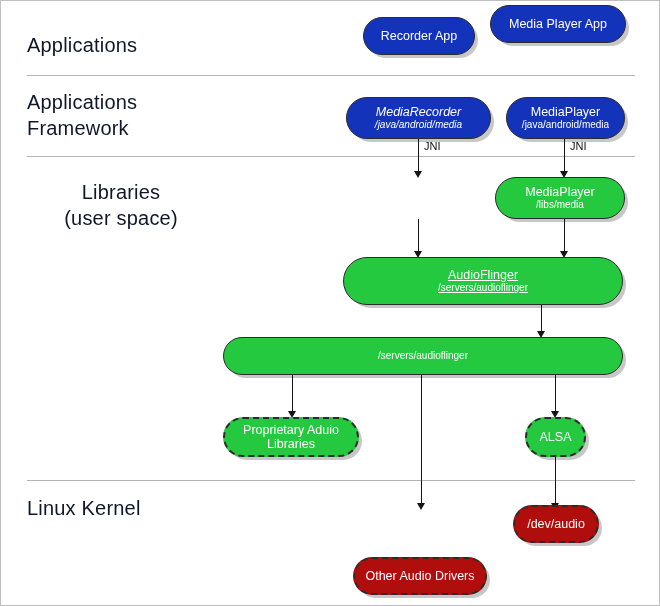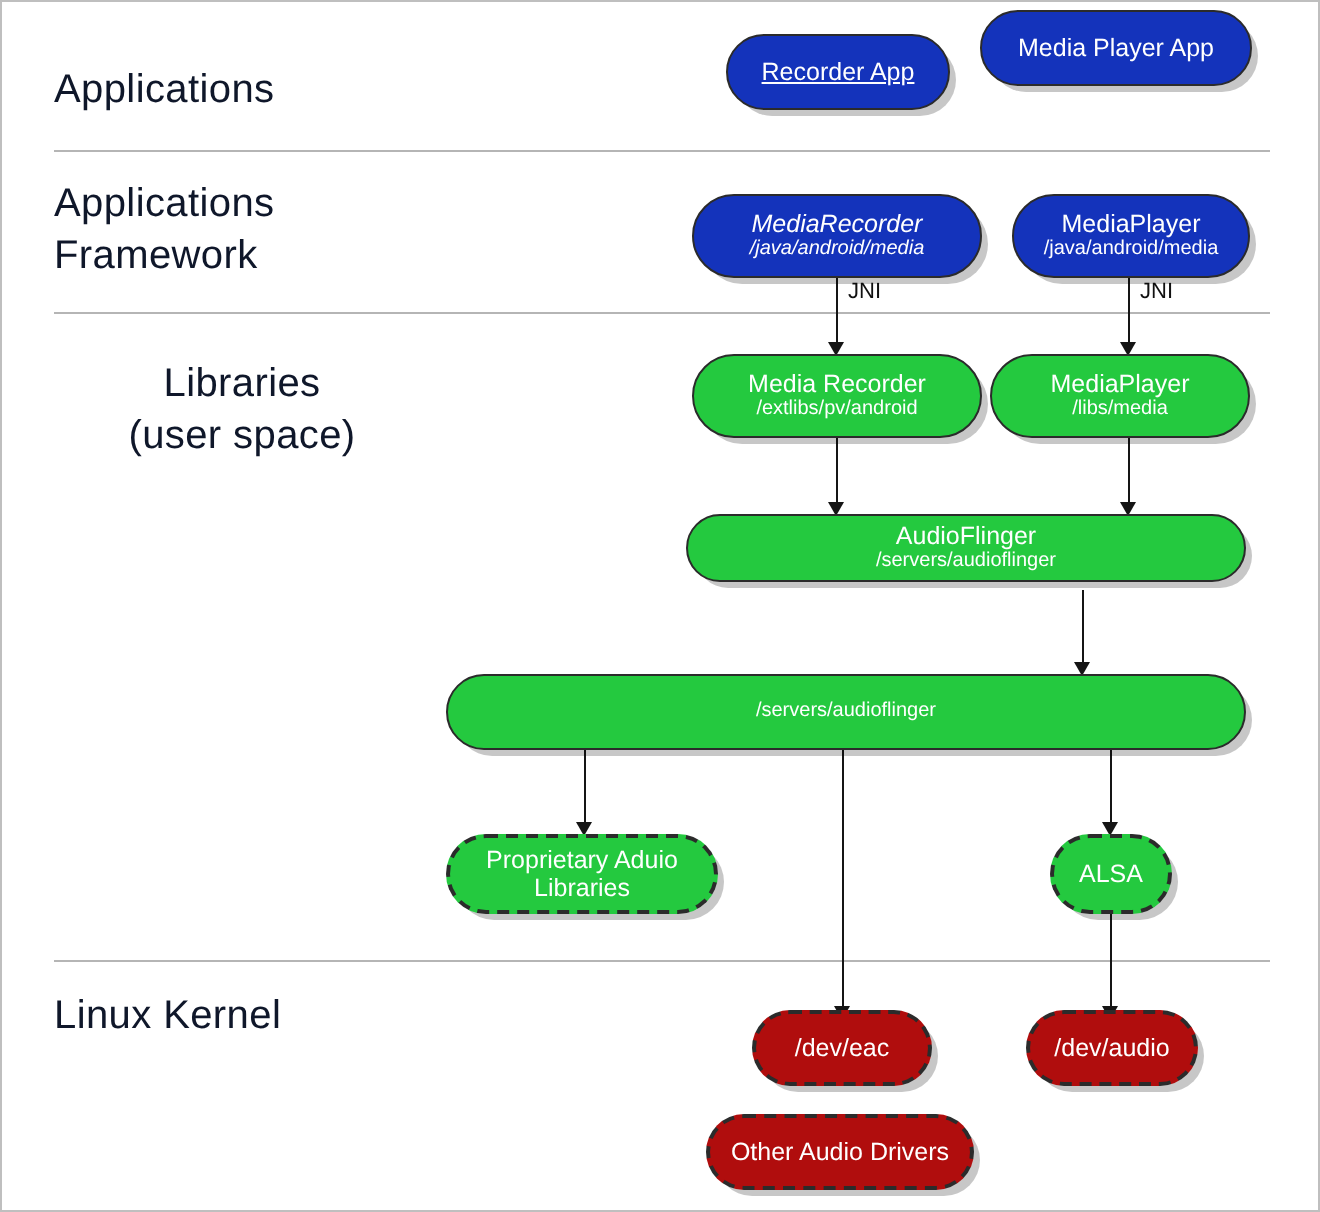--- a/index.html
+++ b/index.html
@@ -117,69 +117,62 @@
 
   <div class="conn" style="left:420px;top:374px;height:132px;"></div>
   <div class="arrow" style="left:416px;top:502px;"></div>
 
   <div class="conn" style="left:554px;top:374px;height:40px;"></div>
   <div class="arrow" style="left:550px;top:410px;"></div>
 
   <div class="conn" style="left:554px;top:456px;height:50px;"></div>
   <div class="arrow" style="left:550px;top:502px;"></div>
 
-  <div class="node blue" style="left:362px;top:16px;width:112px;height:38px;text-decoration:underline;">
+  <div class="node blue" style="left:362px;top:16px;width:112px;height:38px;">
     <span class="t1">Recorder App</span>
   </div>
 
   <div class="node blue" style="left:489px;top:4px;width:136px;height:38px;">
     <span class="t1">Media Player App</span>
   </div>
 
   <div class="node blue two-line" style="left:345px;top:96px;width:145px;height:42px;font-style:italic;">
     <span class="t1">MediaRecorder</span>
     <span class="t2">/java/android/media</span>
   </div>
 
   <div class="node blue two-line" style="left:505px;top:96px;width:119px;height:42px;">
     <span class="t1">MediaPlayer</span>
     <span class="t2">/java/android/media</span>
   </div>
 
-  <div class="node green two-line" style="left:345px;top:176px;width:145px;height:42px;">
-    <span class="t1">Media Recorder</span>
-    <span class="t2">/extlibs/pv/android</span>
-  </div>
 
   <div class="node green two-line" style="left:494px;top:176px;width:130px;height:42px;">
     <span class="t1">MediaPlayer</span>
     <span class="t2">/libs/media</span>
   </div>
 
-  <div class="node green two-line" style="left:342px;top:256px;width:280px;height:34px;">
+  <div class="node green two-line" style="left:342px;top:256px;width:280px;height:48px;text-decoration:underline;">
     <span class="t1">AudioFlinger</span>
     <span class="t2">/servers/audioflinger</span>
   </div>
 
   <div class="node green two-line" style="left:222px;top:336px;width:400px;height:38px;">
     <span class="t2">/servers/audioflinger</span>
   </div>
 
   <div class="node green dashed two-line" style="left:222px;top:416px;width:136px;height:40px;">
     <span class="t1">Proprietary Aduio</span>
     <span class="t1">Libraries</span>
   </div>
 
   <div class="node green dashed" style="left:524px;top:416px;width:61px;height:40px;">
     <span class="t1">ALSA</span>
   </div>
 
-  <div class="node red dashed" style="left:375px;top:504px;width:90px;height:38px;">
-    <span class="t1">/dev/eac</span>
-  </div>
 
   <div class="node red dashed" style="left:352px;top:556px;width:134px;height:38px;">
     <span class="t1">Other Audio Drivers</span>
   </div>
 
   <div class="node red dashed" style="left:512px;top:504px;width:86px;height:38px;">
     <span class="t1">/dev/audio</span>
   </div>
 
 

